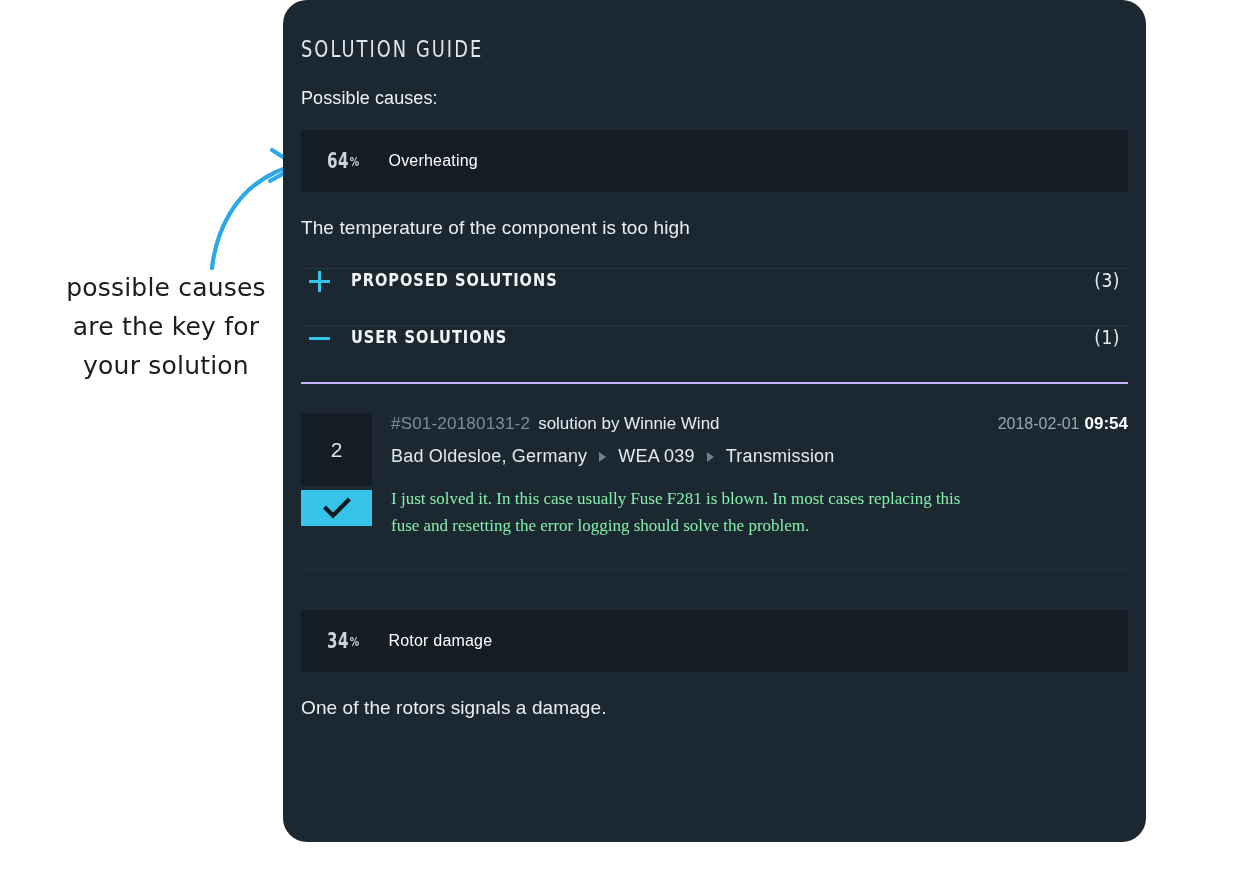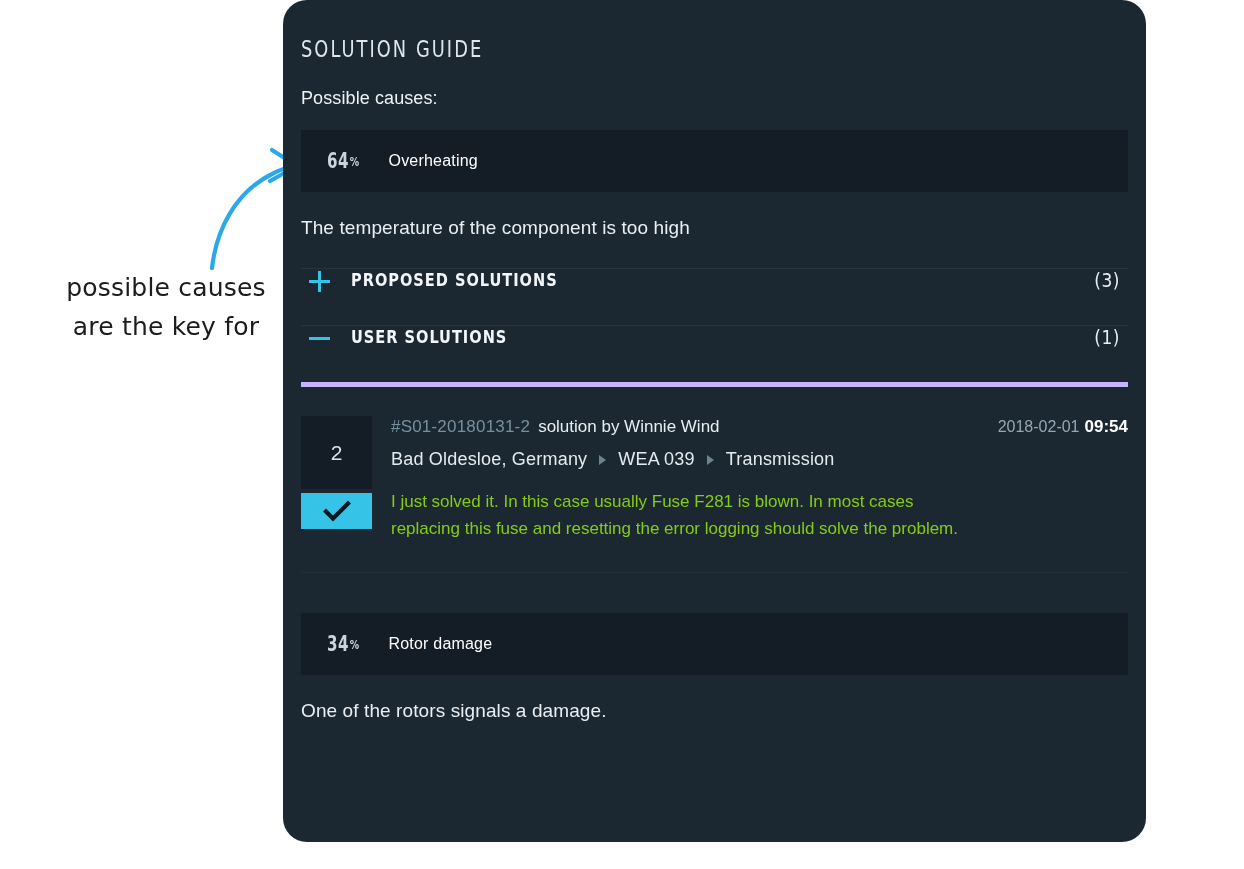--- a/index.html
+++ b/index.html
@@ -124,21 +124,21 @@
     margin-top: 29px;
   }
   .acc-row {
     height: 56px;
     display: flex;
     align-items: flex-start;
     border-top: 1px solid #27343e;
     cursor: pointer;
     padding-right: 8px;
   }
-  .acc-row:last-child { border-bottom: 5px solid #c4b5fd; }
+  .acc-row:last-child { border-bottom: 2px solid #c4b5fd; }
   .acc-icon {
     width: 30px;
     height: 24px;
     position: relative;
     flex: 0 0 auto;
     margin-left: 6px;
   }
   .acc-icon .bar-h {
     position: absolute;
     left: 2px; top: 11px;
@@ -242,39 +242,41 @@
     width: 0; height: 0;
     border-left: 7px solid #6d838f;
     border-top: 5px solid transparent;
     border-bottom: 5px solid transparent;
     margin: 0 12px;
   }
   .solution-text {
     margin-top: 18px;
     font-size: 17px;
     line-height: 27px;
-    color: #84cc16;
+    color: #86efac;
     max-width: 580px;
+    font-family: Liberation Serif, serif;
   }
 
   .cause-band.second { margin-top: 40px; }
 </style>
 </head>
 <body>
 
 <div id="annotation-layer">
   <div id="annotation-arrow">
     <svg width="115" height="130" viewBox="0 0 115 130" fill="none">
       <path d="M22 128 C26 92, 44 52, 84 33 C92 29, 98 27, 105 26" stroke="#2aa8e8" stroke-width="4.2" stroke-linecap="round" fill="none"></path>
       <path d="M82 10 L107 26 L80 41" stroke="#2aa8e8" stroke-width="4.2" stroke-linecap="round" stroke-linejoin="round" fill="none"></path>
     </svg>
   </div>
   <div id="annotation-text">
     <span class="ln">possible causes</span>
     <span class="ln">are the key for</span>
+    <span class="ln">your solution</span>
   </div>
 </div>
 
 <div id="solution-panel">
   <div class="panel-inner">
 
     <h1 class="guide-title">SOLUTION GUIDE</h1>
 
     <div class="possible-causes-label">Possible causes:</div>
 

